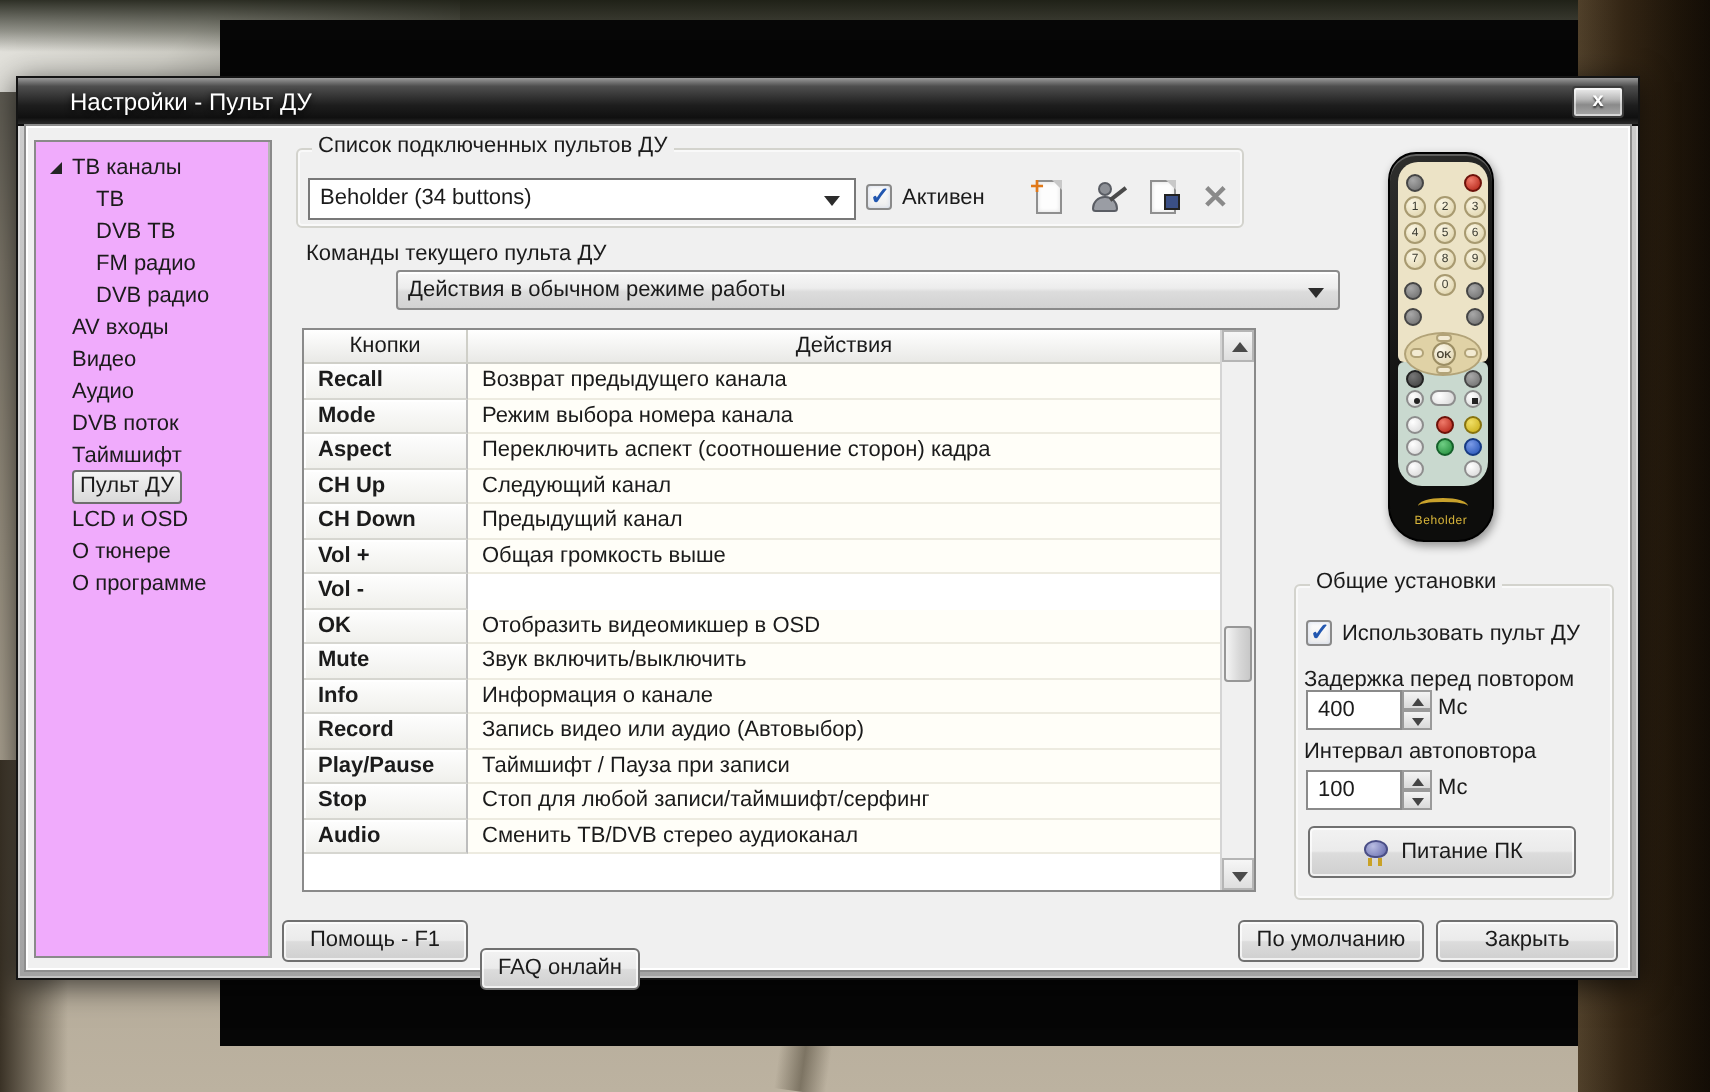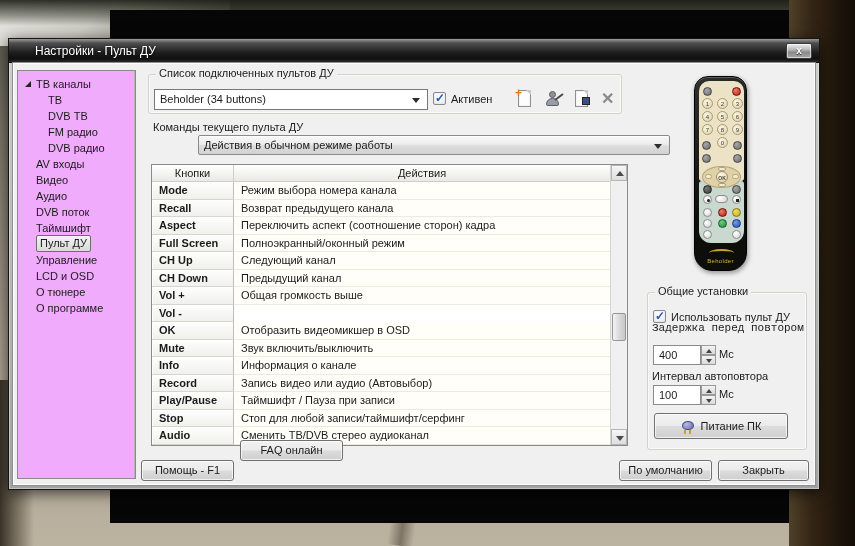--- a/index.html
+++ b/index.html
@@ -125,21 +125,21 @@
   .spin-b.dn::after { content:""; position:absolute; left:4px; top:3px; border-left:3px solid transparent; border-right:3px solid transparent; border-top:4px solid #444; }
   .unit { position:absolute; white-space:nowrap; }
 
   .lbl { position:absolute; white-space:nowrap; }
 
   
   .w7btn { position:absolute; height:21px; border:1px solid #707070; border-radius:3px;
     background:linear-gradient(180deg,#f2f2f2 0%,#ebebeb 48%,#dcdcdc 52%,#cfcfcf 100%);
     text-align:center; line-height:19px; box-shadow:inset 0 0 0 1px rgba(255,255,255,.7); white-space:nowrap; }
   .btn-help { left:127px; top:396px; width:93px; }
-  .btn-faq { left:226px; top:376px; width:103px; }
+  .btn-faq { left:226px; top:410px; width:80px; }
   .btn-def { left:605px; top:396px; width:93px; }
   .btn-close2 { left:704px; top:396px; width:91px; }
   .btn-power { left:640px; top:349px; width:134px; height:26px; line-height:24px; }
   .plug { display:inline-block; position:relative; width:14px; height:11px; margin-right:6px; vertical-align:-2px; }
   .plug-body { position:absolute; left:1px; top:0; width:12px; height:9px; border-radius:50% 50% 45% 45%;
     background:radial-gradient(circle at 35% 30%,#b9bde2,#7d82bd 70%,#5d62a0); border:1px solid #4a4e86; }
   .plug-p1,.plug-p2 { position:absolute; width:2px; height:4px; background:#c9a227; bottom:-2px; }
   .plug-p1 { left:3px; } .plug-p2 { left:8px; }
 
   
@@ -222,23 +222,20 @@
         <div class="sitem lvl0">
             <span class="slabel">DVB поток</span>
           </div>
         <div class="sitem lvl0">
             <span class="slabel">Таймшифт</span>
           </div>
         <div class="sitem lvl0 selected">
             <span class="slabel">Пульт ДУ</span>
           </div>
         <div class="sitem lvl0">
-            <span class="slabel">Управление</span>
-          </div>
-        <div class="sitem lvl0">
             <span class="slabel">LCD и OSD</span>
           </div>
         <div class="sitem lvl0">
             <span class="slabel">О тюнере</span>
           </div>
         <div class="sitem lvl0">
             <span class="slabel">О программе</span>
           </div>
       </div>
 
@@ -280,34 +277,30 @@
         <span class="combo-arrow"></span>
       </div>
 
       <div class="table">
         <div class="tleft">
           <div class="thead">
             <div class="hcell hc1">Кнопки</div>
             <div class="hcell hc2">Действия</div>
           </div>
           <div class="trow">
+              <div class="tbtn">Recall</div>
+              <div class="tact">Возврат предыдущего канала</div>
+            </div>
+          <div class="trow">
               <div class="tbtn">Mode</div>
               <div class="tact">Режим выбора номера канала</div>
             </div>
           <div class="trow">
-              <div class="tbtn">Recall</div>
-              <div class="tact">Возврат предыдущего канала</div>
-            </div>
-          <div class="trow">
               <div class="tbtn">Aspect</div>
               <div class="tact">Переключить аспект (соотношение сторон) кадра</div>
-            </div>
-          <div class="trow">
-              <div class="tbtn">Full Screen</div>
-              <div class="tact">Полноэкранный/оконный режим</div>
             </div>
           <div class="trow">
               <div class="tbtn">CH Up</div>
               <div class="tact">Следующий канал</div>
             </div>
           <div class="trow">
               <div class="tbtn">CH Down</div>
               <div class="tact">Предыдущий канал</div>
             </div>
           <div class="trow">
@@ -395,21 +388,21 @@
         <span class="rc-brand">Beholder</span>
       </div>
 
       <div class="groupbox grp-general">
         <span class="grouplabel">Общие установки</span>
       </div>
       <div class="cbrow cb-use">
         <span class="cb"></span>
         <span class="cblabel">Использовать пульт ДУ</span>
       </div>
-      <span class="lbl" style="left:638px; top:258px;font-family:Liberation Mono, monospace;">Задержка перед повтором</span>
+      <span class="lbl" style="left:638px; top:270px;">Задержка перед повтором</span>
       <div class="spin" style="left:639px; top:281px;">
         <div class="spin-field">400</div>
         <div class="spin-btns">
           <div class="spin-b up"></div>
           <div class="spin-b dn"></div>
         </div>
       </div>
       <span class="unit" style="left:705px; top:284px;">Мс</span>
       <span class="lbl" style="left:638px; top:306px;">Интервал автоповтора</span>
       <div class="spin" style="left:639px; top:321px;">

